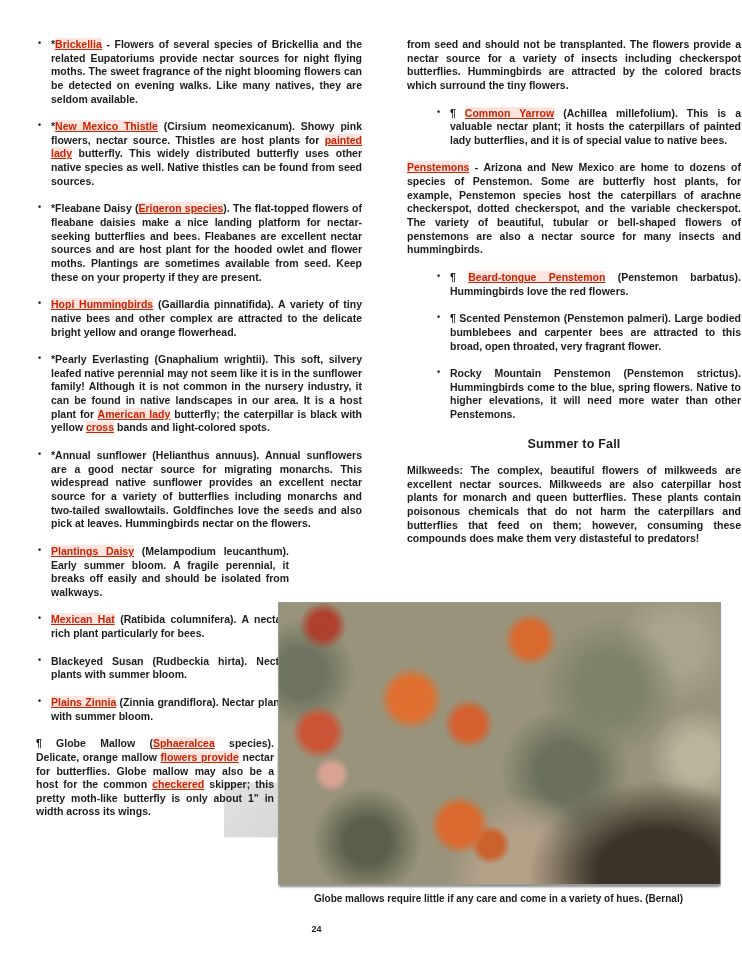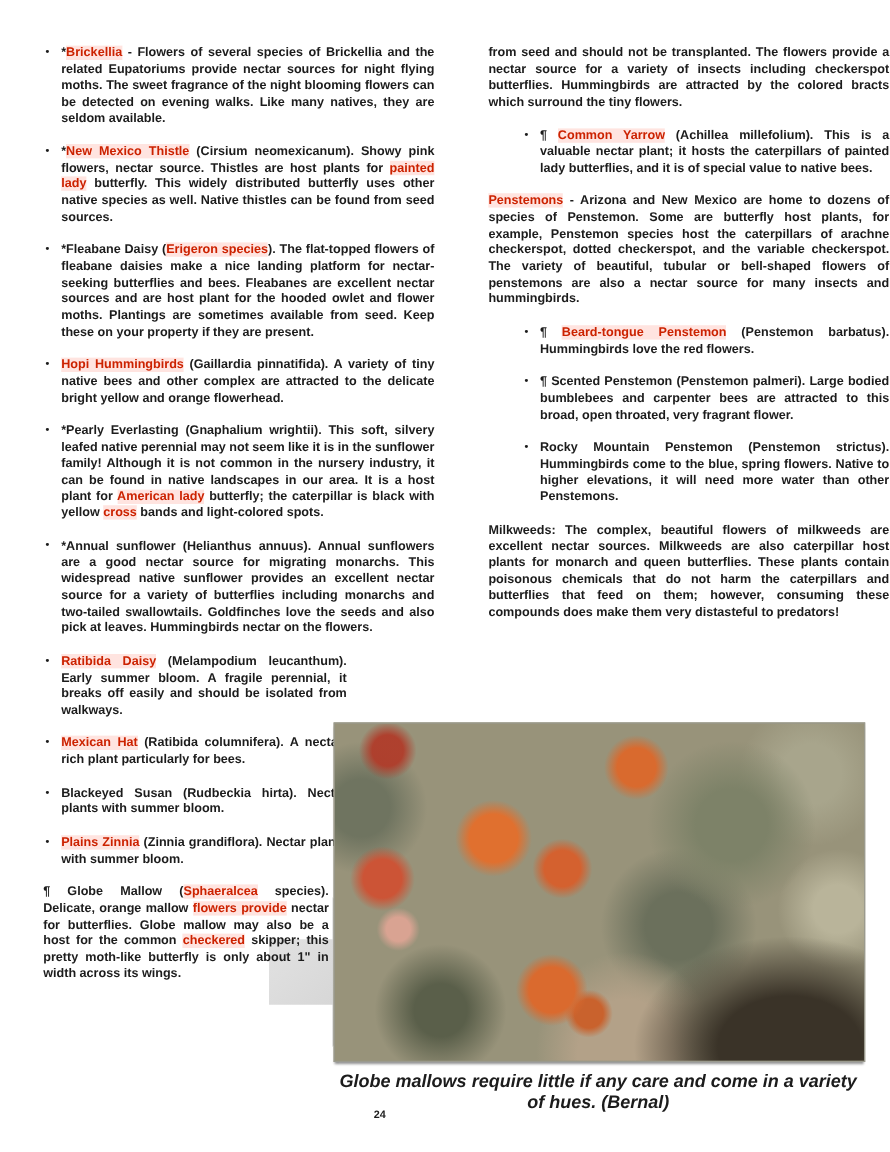--- a/index.html
+++ b/index.html
@@ -7,21 +7,21 @@
         font-family:"Liberation Sans",sans-serif;font-weight:bold;color:#1c1c1c;overflow:hidden;}
   .col{position:absolute;top:38px;font-size:10.5px;line-height:1.3;text-align:justify;z-index:2;}
   #left-col{left:36px;width:326px;}
   #right-col{left:383px;width:334px;margin-left:24px;}
   .para{margin:0 0 14px 0;}
   .bullet{position:relative;padding-left:15px;}
   .dot{position:absolute;left:2px;top:0;font-size:9px;}
   .indent{margin-left:28px;}
   .narrow{width:238px;}
   .heading{text-align:center;font-size:12.5px;margin:4px 0 12px 0;letter-spacing:.2px;}
-  .lnk{color:#cc2200;background:rgba(255,170,160,0.32);cursor:pointer;}
+  .lnk{color:#cc2200;text-decoration:underline;background:rgba(255,170,160,0.32);cursor:pointer;}
   .ital{}
   
   .photo{position:absolute;left:278px;top:602px;width:441px;height:281px;z-index:3;
     border:1px solid #9a9a8e;box-shadow:0 3px 2px -1px rgba(0,0,0,.45);
     background-color:#98937a;
     background-image:
       radial-gradient(circle at 10% 8%, rgba(176,60,42,.95) 0 13px, rgba(176,60,42,0) 24px),
       radial-gradient(circle at 57% 13%, #d96a2e 0 16px, rgba(217,106,46,0) 27px),
       radial-gradient(circle at 30% 34%, #e0702f 0 20px, rgba(224,112,47,0) 32px),
       radial-gradient(circle at 43% 43%, #d4612f 0 15px, rgba(212,97,47,0) 25px),
@@ -31,49 +31,50 @@
       radial-gradient(circle at 48% 86%, #c9622d 0 12px, rgba(201,98,45,0) 20px),
       radial-gradient(ellipse at 86% 96%, #3a3328 0 60px, rgba(58,51,40,0) 130px),
       radial-gradient(ellipse at 55% 98%, #b3a188 0 40px, rgba(179,161,136,0) 75px),
       radial-gradient(circle at 75% 30%, #7d8268 0 30px, rgba(125,130,104,0) 70px),
       radial-gradient(circle at 90% 15%, #a8a58c 0 25px, rgba(168,165,140,0) 60px),
       radial-gradient(circle at 20% 85%, #5a5f4a 0 22px, rgba(90,95,74,0) 55px),
       radial-gradient(circle at 65% 60%, #6b705c 0 28px, rgba(107,112,92,0) 65px),
       radial-gradient(circle at 95% 55%, #b9b49a 0 20px, rgba(185,180,154,0) 50px),
       radial-gradient(circle at 5% 25%, #6f7460 0 24px, rgba(111,116,96,0) 55px);}
   .caption{position:absolute;left:278px;top:893px;width:441px;text-align:center;
-    font-size:15px;z-index:2;font-style:italic;}
+    font-size:10px;z-index:2;}
   .pagenum{position:absolute;left:0;top:924px;width:633px;text-align:center;font-size:9px;z-index:2;}
   .arrow{position:absolute;left:224px;top:742px;width:106px;height:136px;z-index:1;
     background:linear-gradient(135deg,#e6e6e6,#cdcdcd);
     clip-path:polygon(0 30%,50% 30%,50% 4%,100% 50%,50% 96%,50% 70%,0 70%);}
 </style>
 </head>
 <body>
 
 <div class="page">
   <div id="left-col" class="col">
       <div class="para bullet"><span class="dot">•</span><span>*</span><span class="lnk">Brickellia</span><span> - Flowers of several species of Brickellia and the related Eupatoriums provide nectar sources for night flying moths. The sweet fragrance of the night blooming flowers can be detected on evening walks. Like many natives, they are seldom available.</span></div>
       <div class="para bullet"><span class="dot">•</span><span>*</span><span class="lnk">New Mexico Thistle</span><span> (Cirsium neomexicanum). Showy pink flowers, nectar source. Thistles are host plants for </span><span class="lnk">painted lady</span><span> butterfly. This widely distributed butterfly uses other native species as well. Native thistles can be found from seed sources.</span></div>
       <div class="para bullet"><span class="dot">•</span><span>*Fleabane Daisy (</span><span class="lnk">Erigeron species</span><span>). The flat-topped flowers of fleabane daisies make a nice landing platform for nectar-seeking butterflies and bees. Fleabanes are excellent nectar sources and are host plant for the hooded owlet and flower moths. Plantings are sometimes available from seed. Keep these on your property if they are present.</span></div>
       <div class="para bullet"><span class="dot">•</span><span class="lnk">Hopi Hummingbirds</span><span> (Gaillardia pinnatifida). A variety of tiny native bees and other complex are attracted to the delicate bright yellow and orange flowerhead.</span></div>
       <div class="para bullet"><span class="dot">•</span><span>*Pearly Everlasting (Gnaphalium wrightii). This soft, silvery leafed native perennial may not seem like it is in the sunflower family! Although it is not common in the nursery industry, it can be found in native landscapes in our area. It is a host plant for </span><span class="lnk">American lady</span><span> butterfly; the caterpillar is black with yellow </span><span class="lnk">cross</span><span> bands and light-colored spots.</span></div>
       <div class="para bullet"><span class="dot">•</span><span>*Annual sunflower (Helianthus annuus). Annual sunflowers are a good nectar source for migrating monarchs. This widespread native sunflower provides an excellent nectar source for a variety of butterflies including monarchs and two-tailed swallowtails. Goldfinches love the seeds and also pick at leaves. Hummingbirds nectar on the flowers.</span></div>
-      <div class="para bullet narrow"><span class="dot">•</span><span class="lnk">Ratibida Daisy</span><span> (Melampodium leucanthum). Early summer bloom. A fragile perennial, it breaks off easily and should be isolated from walkways.</span></div>
+      <div class="para bullet narrow"><span class="dot">•</span><span class="lnk">Plantings Daisy</span><span> (Melampodium leucanthum). Early summer bloom. A fragile perennial, it breaks off easily and should be isolated from walkways.</span></div>
       <div class="para bullet narrow"><span class="dot">•</span><span class="lnk">Mexican Hat</span><span> (Ratibida columnifera). A nectar-rich plant particularly for bees.</span></div>
       <div class="para bullet narrow"><span class="dot">•</span><span>Blackeyed Susan (Rudbeckia hirta). Nectar plants with summer bloom.</span></div>
       <div class="para bullet narrow"><span class="dot">•</span><span class="lnk">Plains Zinnia</span><span> (Zinnia grandiflora). Nectar plants with summer bloom.</span></div>
       <div class="para narrow"><span>¶ Globe Mallow (</span><span class="lnk">Sphaeralcea</span><span> species). Delicate, orange mallow </span><span class="lnk">flowers provide</span><span> nectar for butterflies. Globe mallow may also be a host for the common </span><span class="lnk">checkered</span><span> skipper; this pretty moth-like butterfly is only about 1" in width across its wings.</span></div>
     </div>
   <div id="right-col" class="col">
       <div class="para"><span>from seed and should not be transplanted. The flowers provide a nectar source for a variety of insects including checkerspot butterflies. Hummingbirds are attracted by the colored bracts which surround the tiny flowers.</span></div>
       <div class="para bullet indent"><span class="dot">•</span><span>¶ </span><span class="lnk">Common Yarrow</span><span> (Achillea millefolium). This is a valuable nectar plant; it hosts the caterpillars of painted lady butterflies, and it is of special value to native bees.</span></div>
       <div class="para"><span class="lnk">Penstemons</span><span> -  Arizona and New Mexico are home to dozens of species of Penstemon. Some are butterfly host plants, for example, Penstemon species host the caterpillars of arachne checkerspot, dotted checkerspot, and the variable checkerspot. </span><span class="ital">The variety of beautiful, tubular or bell-shaped flowers of penstemons are also a nectar source for many insects and hummingbirds.</span></div>
       <div class="para bullet indent"><span class="dot">•</span><span>¶ </span><span class="lnk">Beard-tongue Penstemon</span><span> (Penstemon barbatus). Hummingbirds love the red flowers.</span></div>
       <div class="para bullet indent"><span class="dot">•</span><span>¶ Scented Penstemon (Penstemon palmeri). Large bodied bumblebees and carpenter bees are attracted to this broad, open throated, very fragrant flower.</span></div>
       <div class="para bullet indent"><span class="dot">•</span><span>Rocky Mountain Penstemon (Penstemon strictus). Hummingbirds come to the blue, spring flowers. Native to higher elevations, it will need more water than other Penstemons.</span></div>
+      <div class="heading">Summer to Fall</div>
       <div class="para"><span>Milkweeds:  The complex, beautiful flowers of milkweeds are excellent nectar sources. Milkweeds are also caterpillar host plants for monarch and queen butterflies. These plants contain poisonous chemicals that do not harm the caterpillars and butterflies that feed on them; however, consuming these compounds does make them very distasteful to predators!</span></div>
     </div>
   <div class="arrow"></div>
   <div class="photo"></div>
   <div class="caption">Globe mallows require little if any care and come in a variety of hues.   (Bernal)</div>
   <div class="pagenum">24</div>
 </div>
 
 </body></html>

